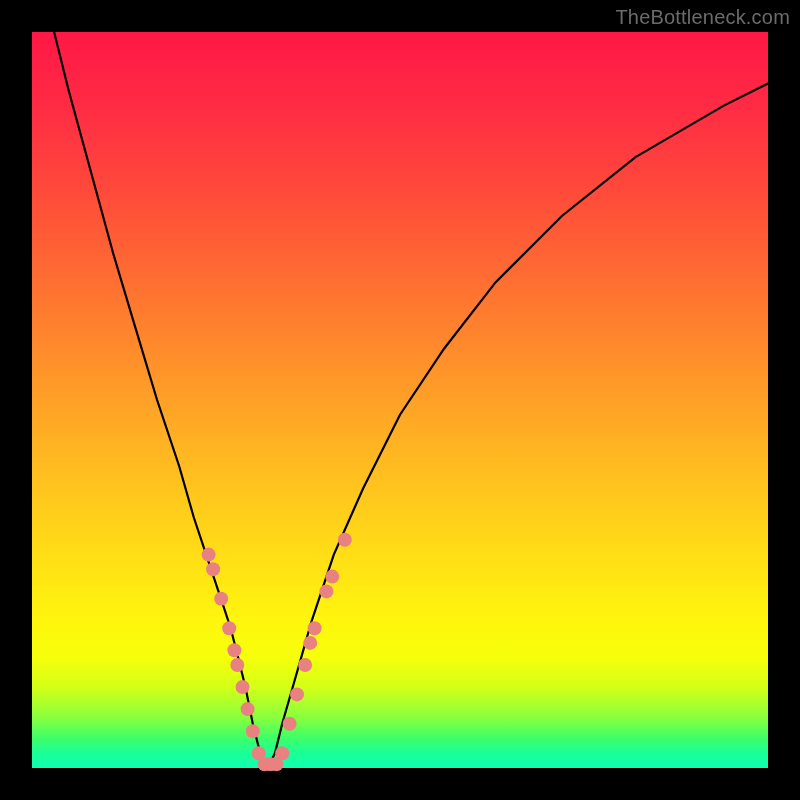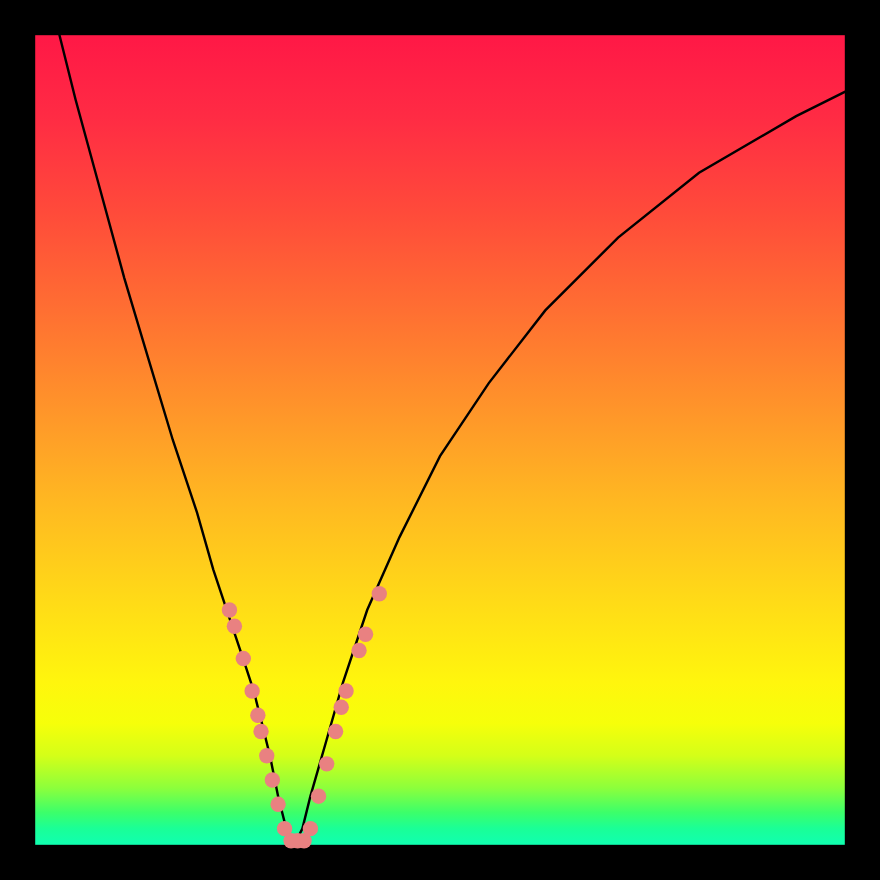--- a/index.html
+++ b/index.html
@@ -60,20 +60,21 @@
     top: 0;
     width: 736px;
     height: 736px;
     overflow: visible;
   }
 </style>
 </head>
 <body>
 
 <div class="frame">
+  <div class="watermark">TheBottleneck.com</div>
   <div class="plot">
     <svg class="curve" viewBox="0 0 736 736">
       <path id="curve-path" fill="none" stroke="#000" stroke-width="2.2" stroke-linecap="round" d="M22.1 0.0 L36.8 58.9 L58.9 139.8 L81.0 220.8 L103.0 294.4 L125.1 368.0 L147.2 434.2 L161.9 485.8 L176.6 529.9 L191.4 574.1 L198.7 596.2 L206.1 625.6 L213.4 655.0 L220.8 691.8 L228.2 721.3 L235.5 736.0 L242.9 721.3 L250.2 691.8 L265.0 640.3 L279.7 588.8 L301.8 522.6 L331.2 456.3 L368.0 382.7 L412.2 316.5 L463.7 250.2 L529.9 184.0 L603.5 125.1 L691.8 73.6 L736.0 51.5"></path>
       <g id="marker-group">
           <circle cx="176.6" cy="522.6" r="7" fill="#e98181"></circle>
           <circle cx="181.1" cy="537.3" r="7" fill="#e98181"></circle>
           <circle cx="189.2" cy="566.7" r="7" fill="#e98181"></circle>
           <circle cx="197.2" cy="596.2" r="7" fill="#e98181"></circle>
           <circle cx="202.4" cy="618.2" r="7" fill="#e98181"></circle>
           <circle cx="205.3" cy="633.0" r="7" fill="#e98181"></circle>

